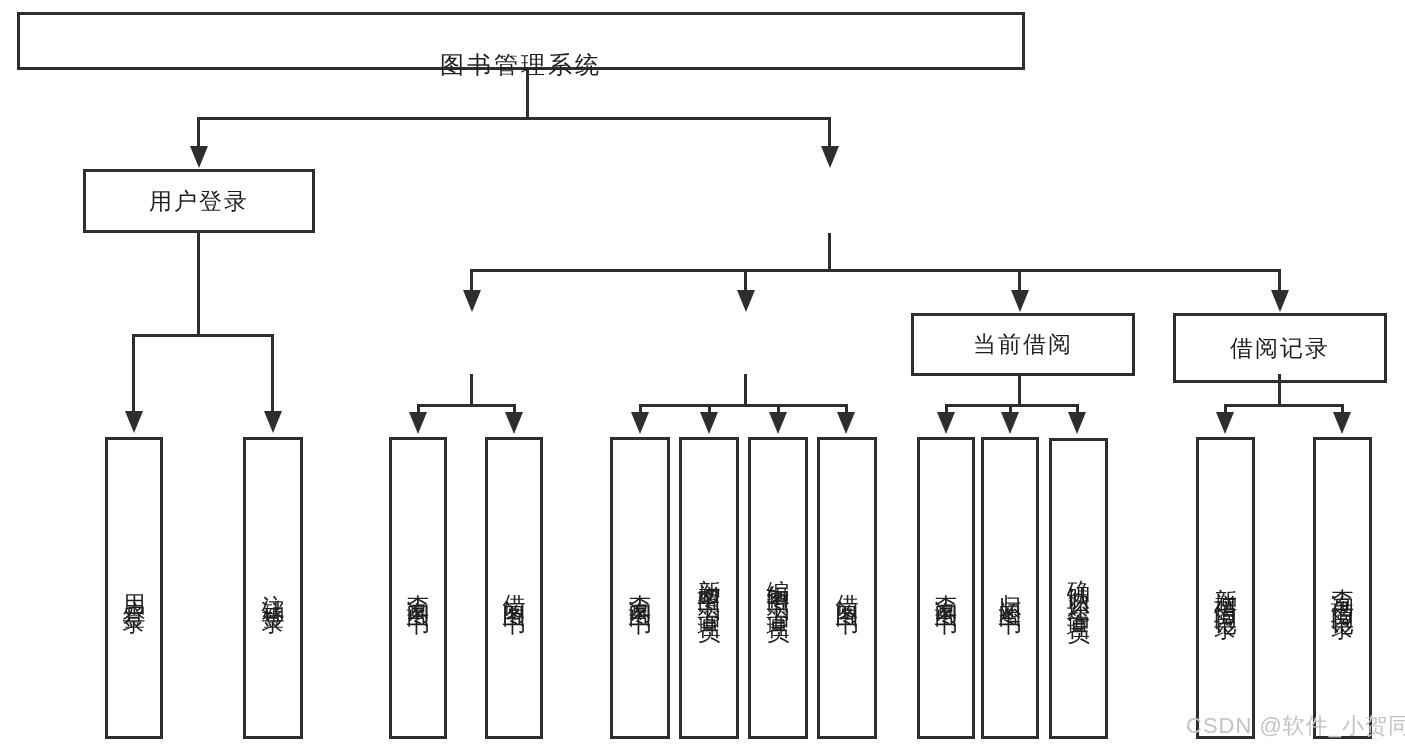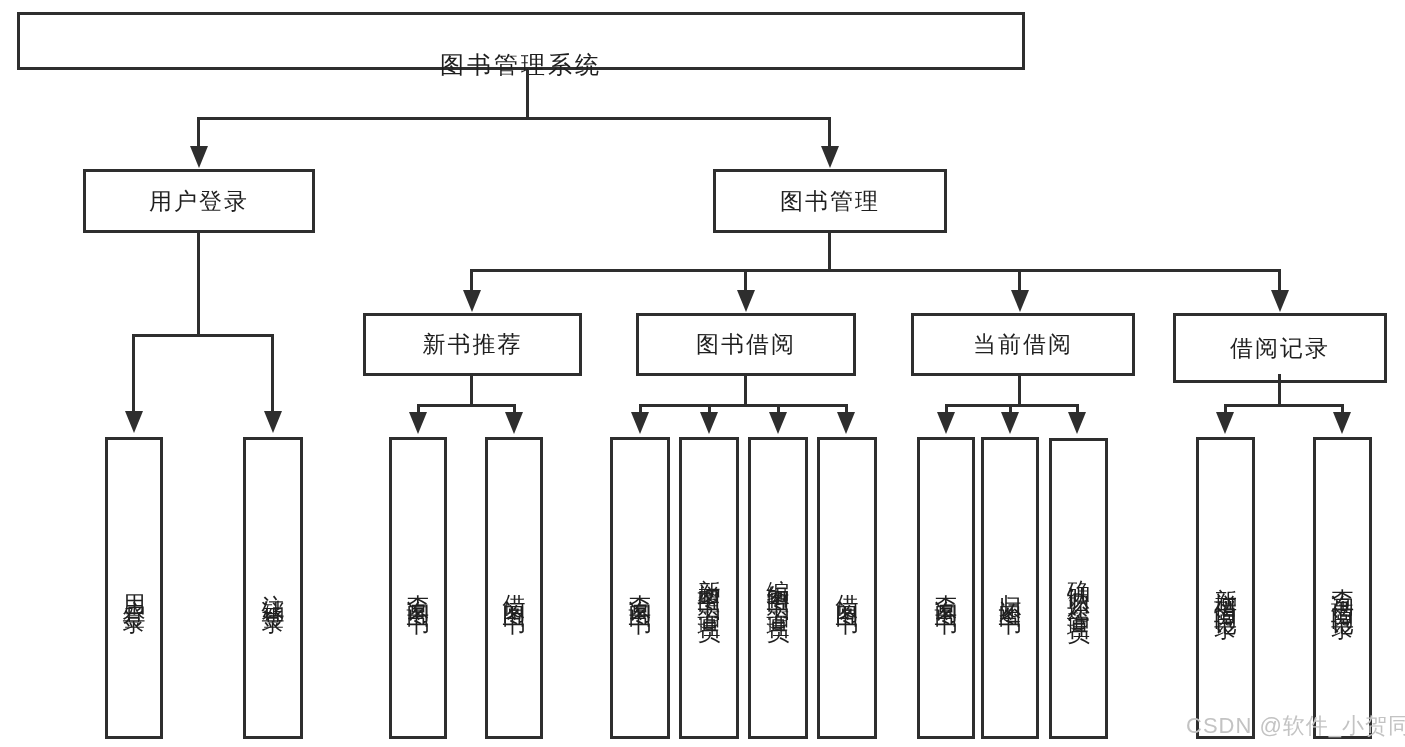--- a/index.html
+++ b/index.html
@@ -65,30 +65,21 @@
 
 <div class="canvas">
 
   <div class="box root" style="left:17px;top:12px;width:1008px;height:58px">
     <span class="lbl">图书管理系统</span>
   </div>
 
   <div class="box" style="left:83px;top:169px;width:232px;height:64px">
     <span class="lbl">用户登录</span>
   </div>
-  <div class="box" style="left:713px;top:169px;width:234px;height:64px">
-    <span class="lbl">图书管理</span>
-  </div>
 
-  <div class="box" style="left:363px;top:313px;width:219px;height:63px">
-    <span class="lbl">新书推荐</span>
-  </div>
-  <div class="box" style="left:636px;top:313px;width:220px;height:63px">
-    <span class="lbl">图书借阅</span>
-  </div>
   <div class="box" style="left:911px;top:313px;width:224px;height:63px">
     <span class="lbl">当前借阅</span>
   </div>
   <div class="box" style="left:1173px;top:313px;width:214px;height:70px">
     <span class="lbl">借阅记录</span>
   </div>
 
   <div class="box v" style="left:105px;top:437px;width:58px;height:302px">
     <span class="lbl">用户登录</span>
   </div>

